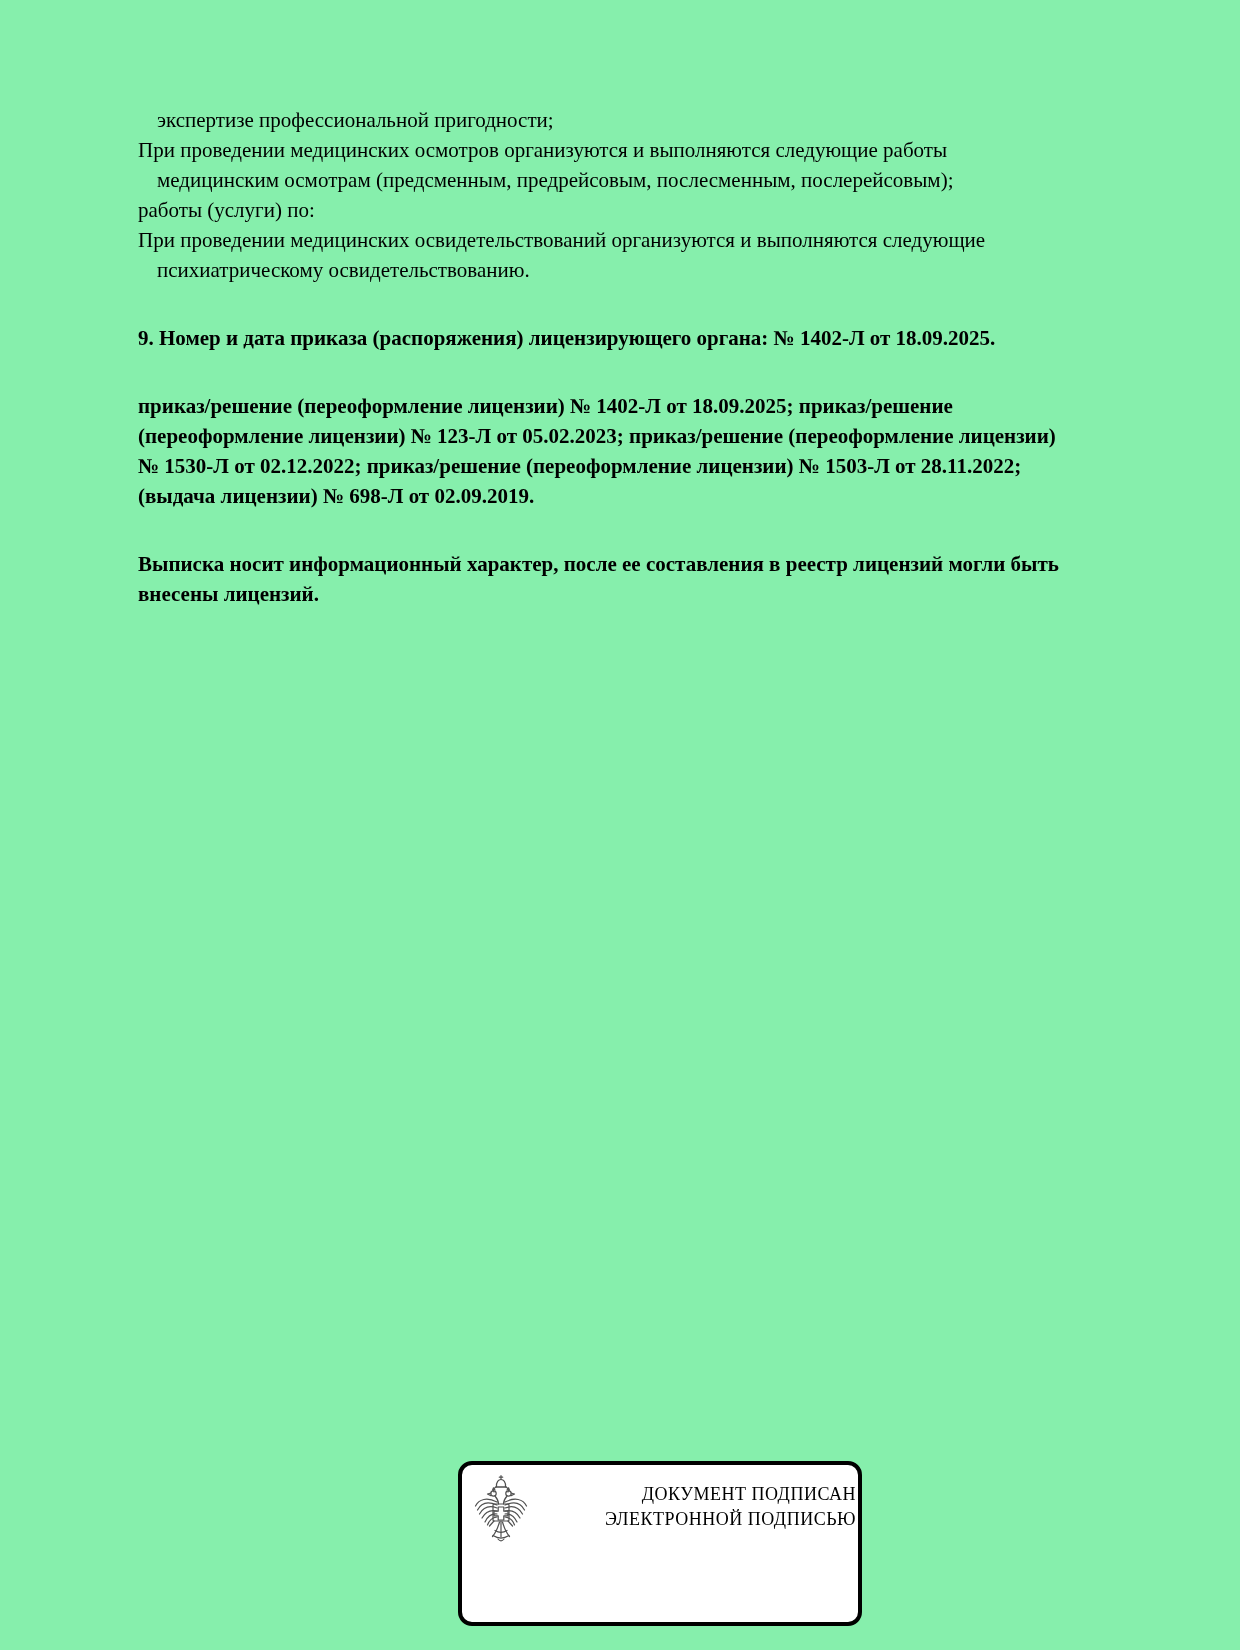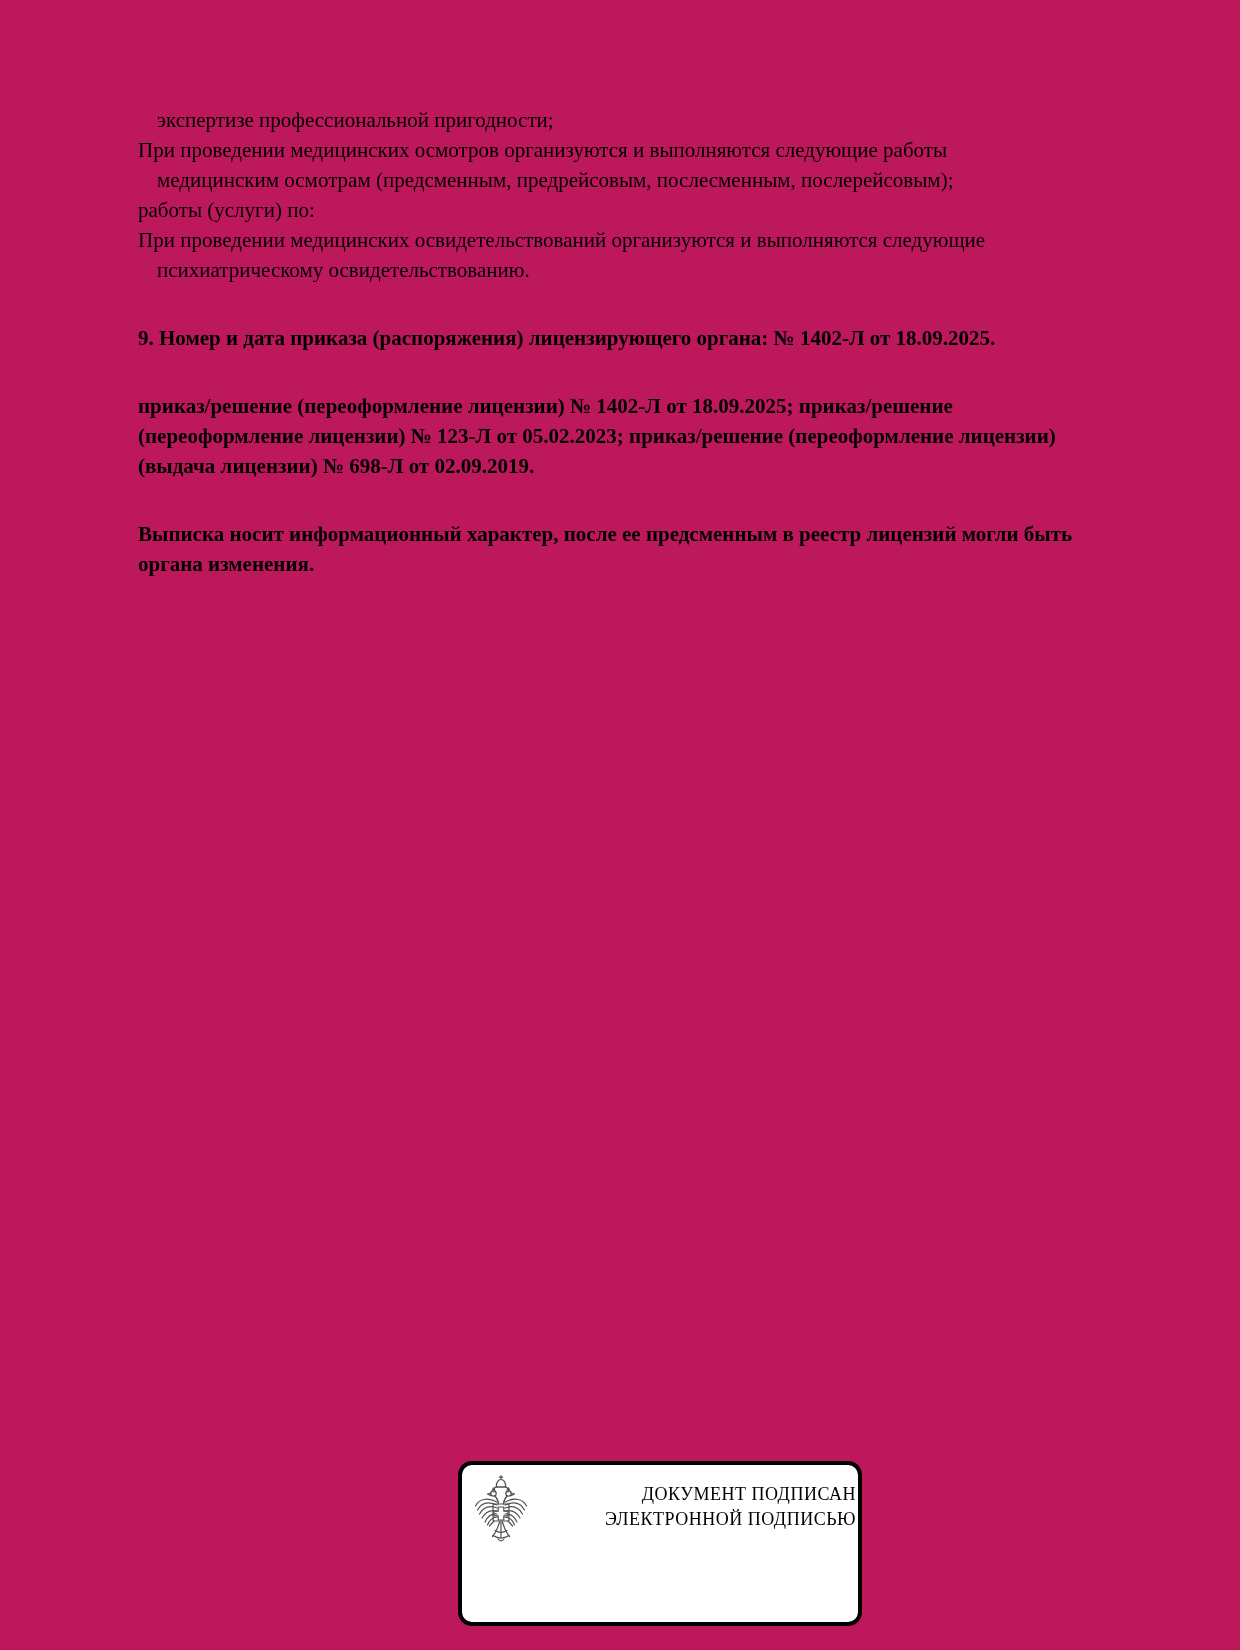--- a/index.html
+++ b/index.html
@@ -4,21 +4,21 @@
 <style>
   html, body { margin: 0; padding: 0; }
   body {
     width: 1240px; height: 1650px;
     background: #ffffff;
     font-family: "Liberation Serif", "DejaVu Serif", serif;
     color: #000000;
     position: relative;
     overflow: hidden;
   }
-  .page { position: absolute; inset: 0; background: #be185d; padding-left: 32px; }
+  .page { position: absolute; inset: 0; background: #86efac; padding-left: 32px; }
 
   
   .doc-text {
     position: absolute;
     left: 138px; top: 105px; width: 1060px;
     font-size: 21px; line-height: 30px;
   }
   .block + .block { margin-top: 38px; font-weight: bold; }
   .line { white-space: nowrap; }
   .line.indent { padding-left: 19px; }
@@ -68,26 +68,27 @@
       <div class="line indent">психиатрическому освидетельствованию.</div>
     </div>
 
     <div class="block">
       <div class="line">9. Номер и дата приказа (распоряжения) лицензирующего органа: № 1402-Л от 18.09.2025.</div>
     </div>
 
     <div class="block">
       <div class="line">приказ/решение (переоформление лицензии) № 1402-Л от 18.09.2025; приказ/решение</div>
       <div class="line">(переоформление лицензии) № 123-Л от 05.02.2023; приказ/решение (переоформление лицензии)</div>
+      <div class="line">№ 1530-Л от 02.12.2022; приказ/решение (переоформление лицензии) № 1503-Л от 28.11.2022;</div>
       <div class="line">(выдача лицензии) № 698-Л от 02.09.2019.</div>
     </div>
 
     <div class="block">
-      <div class="line">Выписка носит информационный характер, после ее предсменным в реестр лицензий могли быть</div>
-      <div class="line">органа изменения.</div>
+      <div class="line">Выписка носит информационный характер, после ее составления в реестр лицензий могли быть</div>
+      <div class="line">внесены лицензий.</div>
     </div>
 
   </div>
 
   <div class="stamp">
 
     <svg class="emblem" viewBox="0 0 56 74" xmlns="http://www.w3.org/2000/svg">
       <g stroke="#3d3d3d" stroke-width="1.2" fill="none" stroke-linecap="round" stroke-linejoin="round" opacity="0.9">
 
         <path d="M28 1.5 V5 M26.3 3.2 H29.7"></path>

